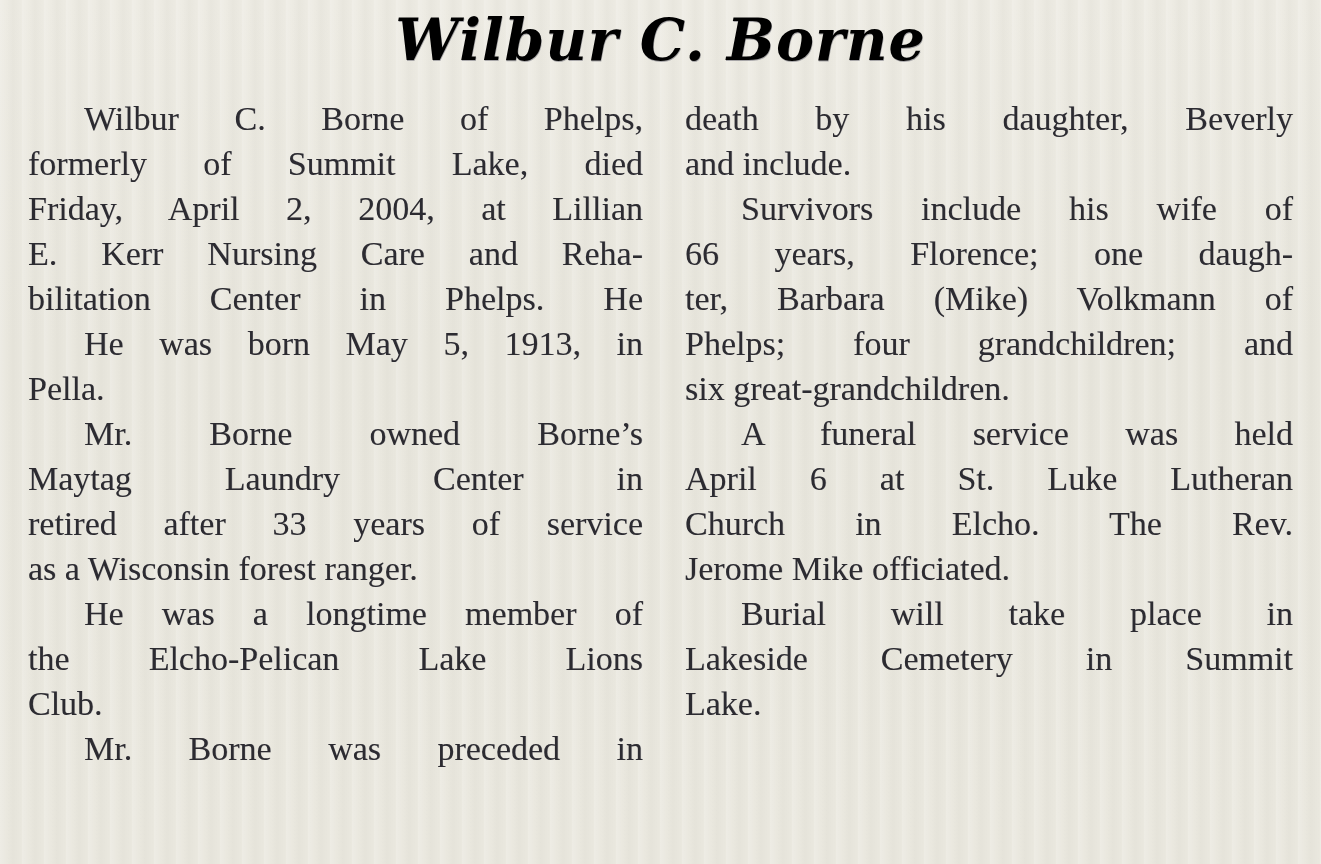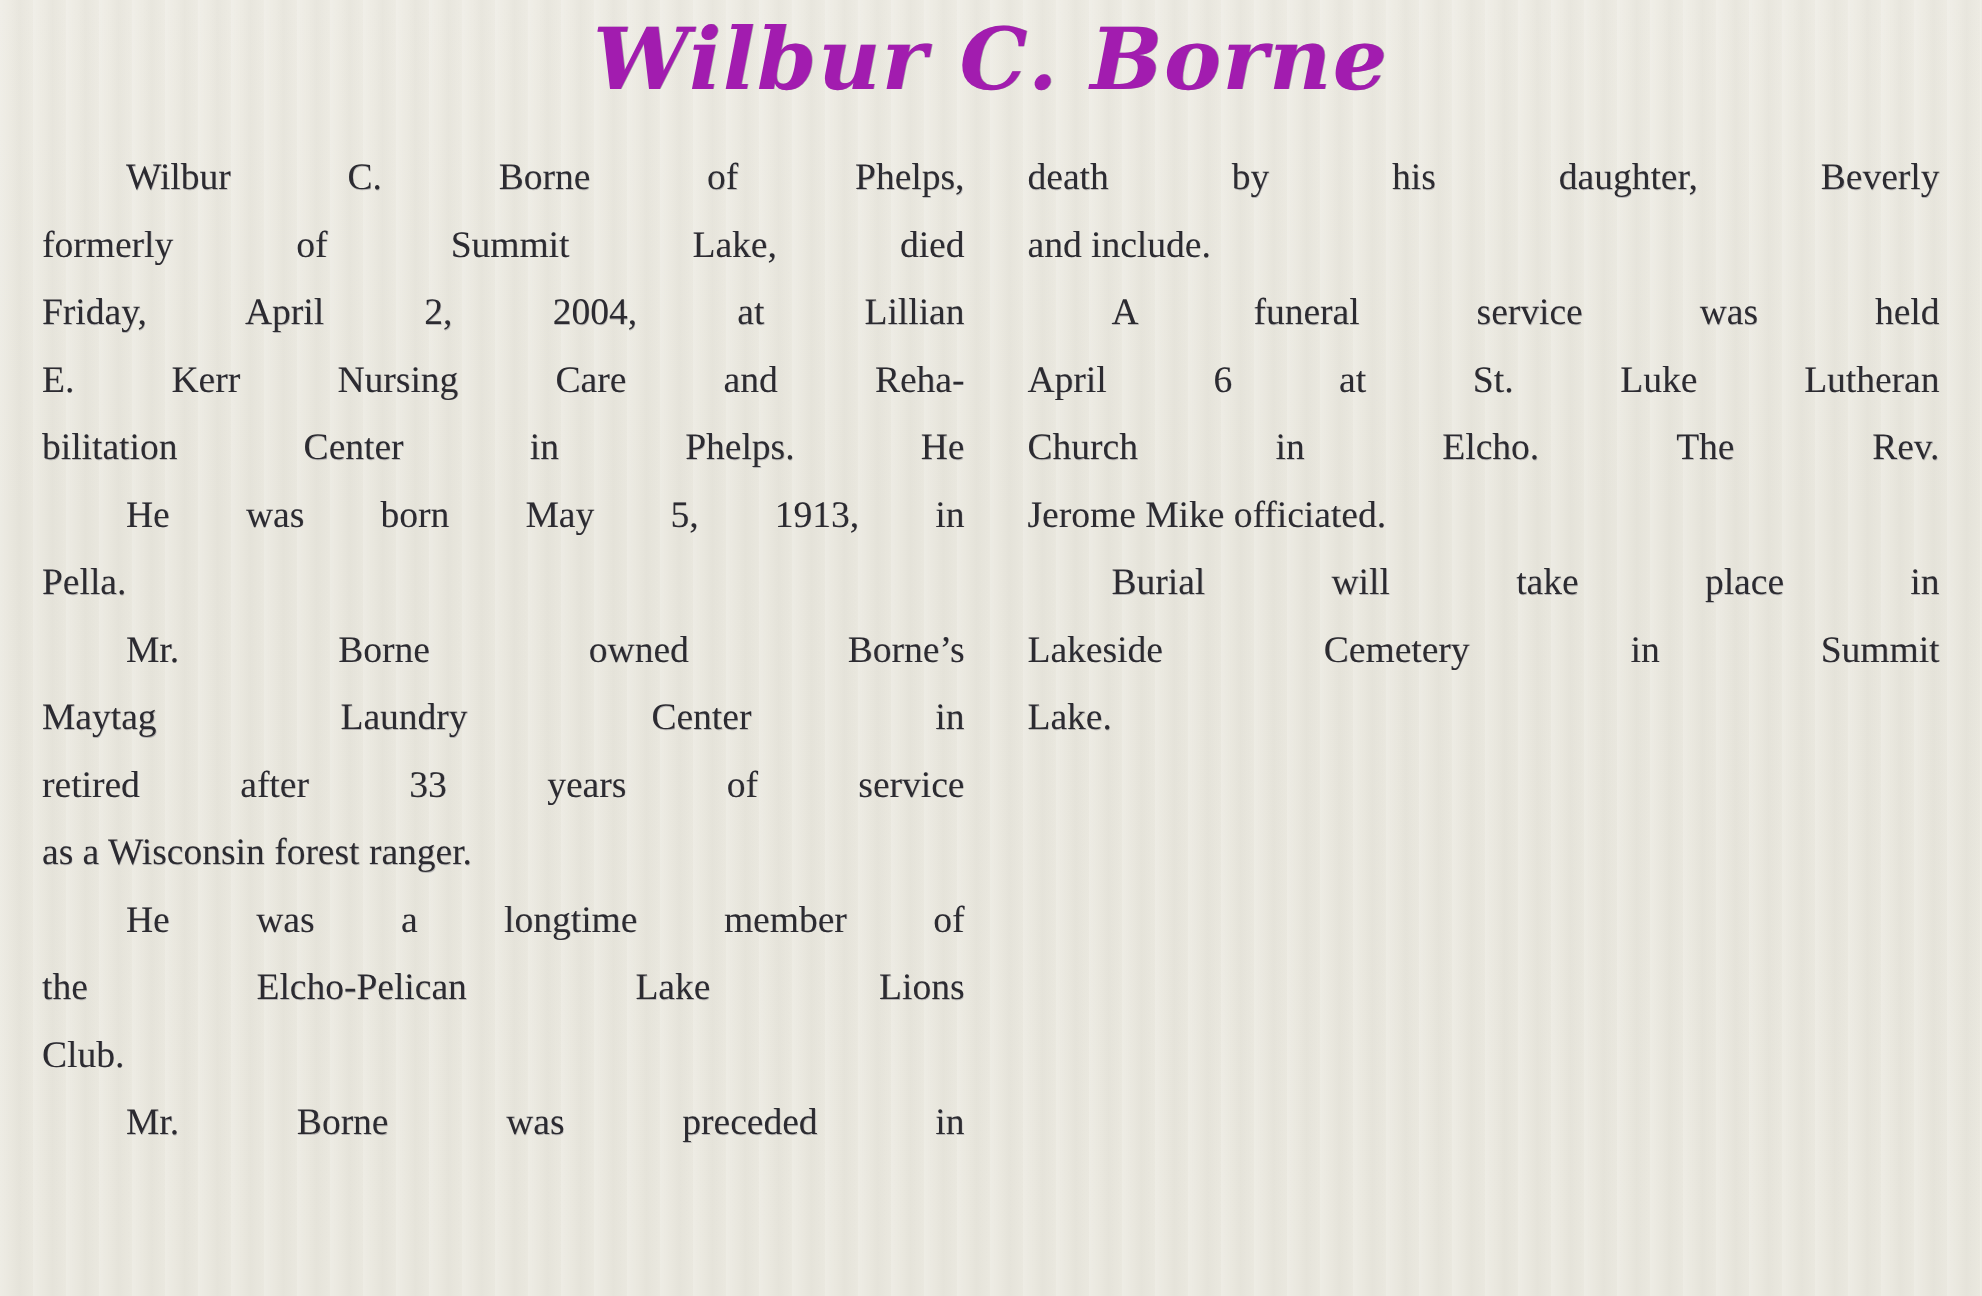--- a/index.html
+++ b/index.html
@@ -32,40 +32,40 @@
   .headline {
     text-align: center;
     font-family: "DejaVu Serif", serif;
     font-style: italic;
     font-weight: bold;
     font-size: 57px;
     letter-spacing: 1px;
     padding-top: 6px;
     height: 96px;
     box-sizing: border-box;
-    color: #a21caf;
+    color: #000000;
     text-shadow: 0.5px 0.5px 0 rgba(40,40,60,0.35);
   }
 
   .columns {
     display: flex;
     gap: 42px;
     align-items: flex-start;
   }
 
   .col {
     box-sizing: border-box;
   }
   .col-left  { width: 615px; }
   .col-right { width: 608px; }
 
   .paragraph { margin: 0; }
 
   .line {
-    font-size: 25px;
+    font-size: 34px;
     line-height: 45px;
     white-space: normal;
     text-align: justify;
     text-align-last: justify;
     text-shadow: 0.4px 0.4px 0 rgba(30,30,50,0.25);
   }
   .line.last {
     text-align-last: left;
   }
   .line.indent {
@@ -104,20 +104,27 @@
         <div class="paragraph">
           <div class="line indent">Mr. Borne was preceded in</div>
         </div>
       </div>
     <div class="col col-right">
         <div class="paragraph">
           <div class="line">death by his daughter, Beverly</div>
           <div class="line last">and include.</div>
         </div>
         <div class="paragraph">
+          <div class="line indent">Survivors include his wife of</div>
+          <div class="line">66 years, Florence; one daugh-</div>
+          <div class="line">ter, Barbara (Mike) Volkmann of</div>
+          <div class="line">Phelps; four grandchildren; and</div>
+          <div class="line last">six great-grandchildren.</div>
+        </div>
+        <div class="paragraph">
           <div class="line indent">A funeral service was held</div>
           <div class="line">April 6 at St. Luke Lutheran</div>
           <div class="line">Church in Elcho. The Rev.</div>
           <div class="line last">Jerome Mike officiated.</div>
         </div>
         <div class="paragraph">
           <div class="line indent">Burial will take place in</div>
           <div class="line">Lakeside Cemetery in Summit</div>
           <div class="line last">Lake.</div>
         </div>

